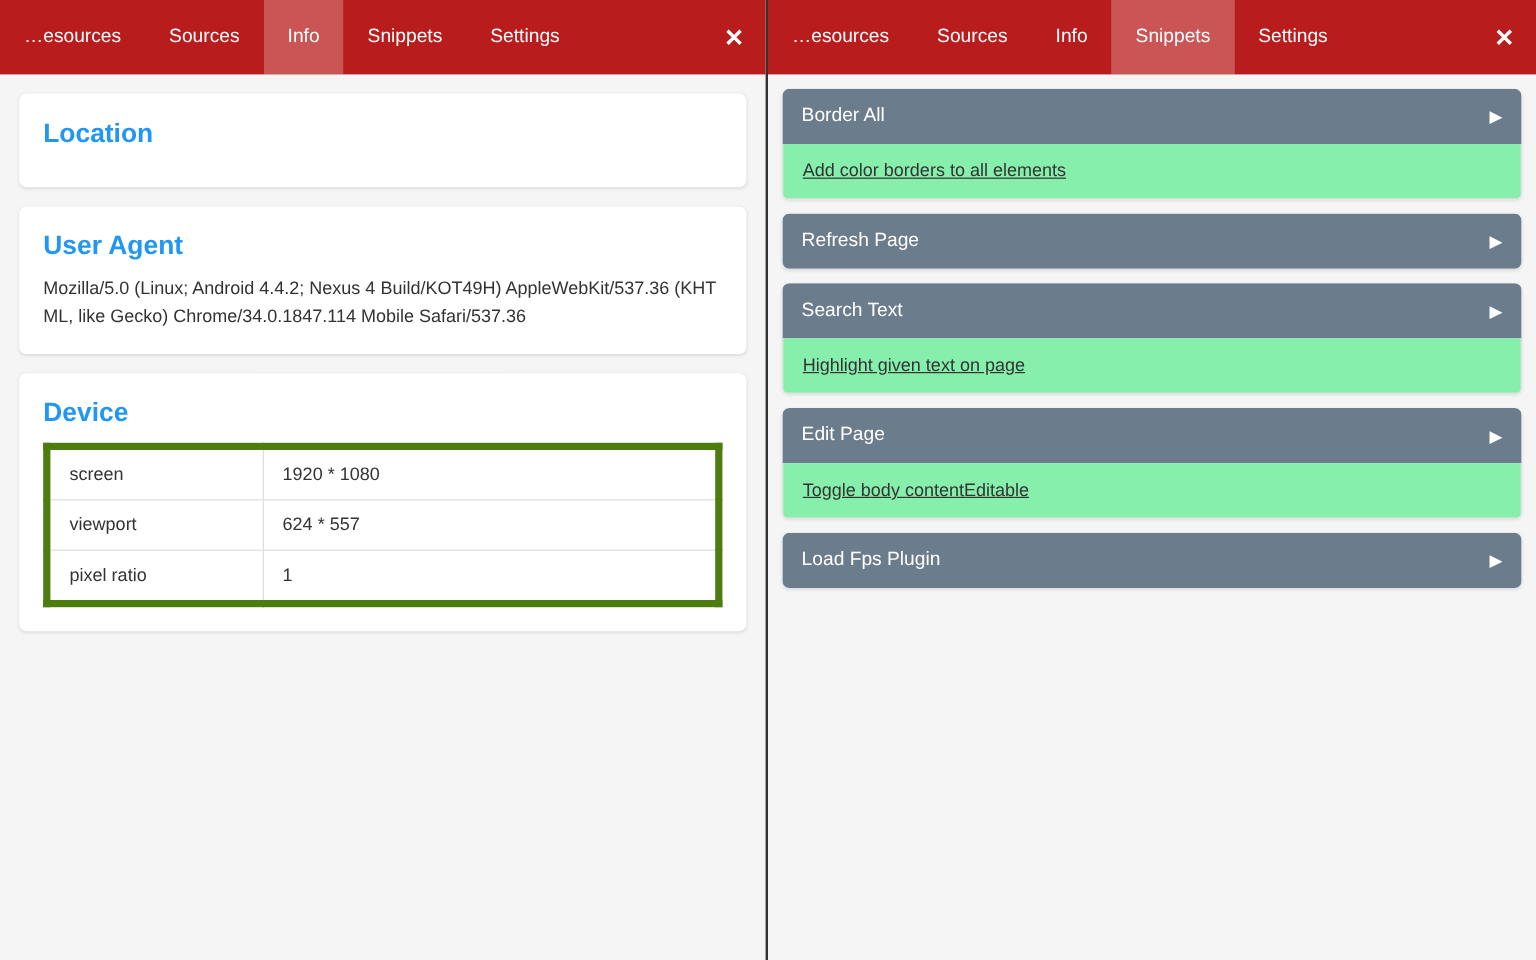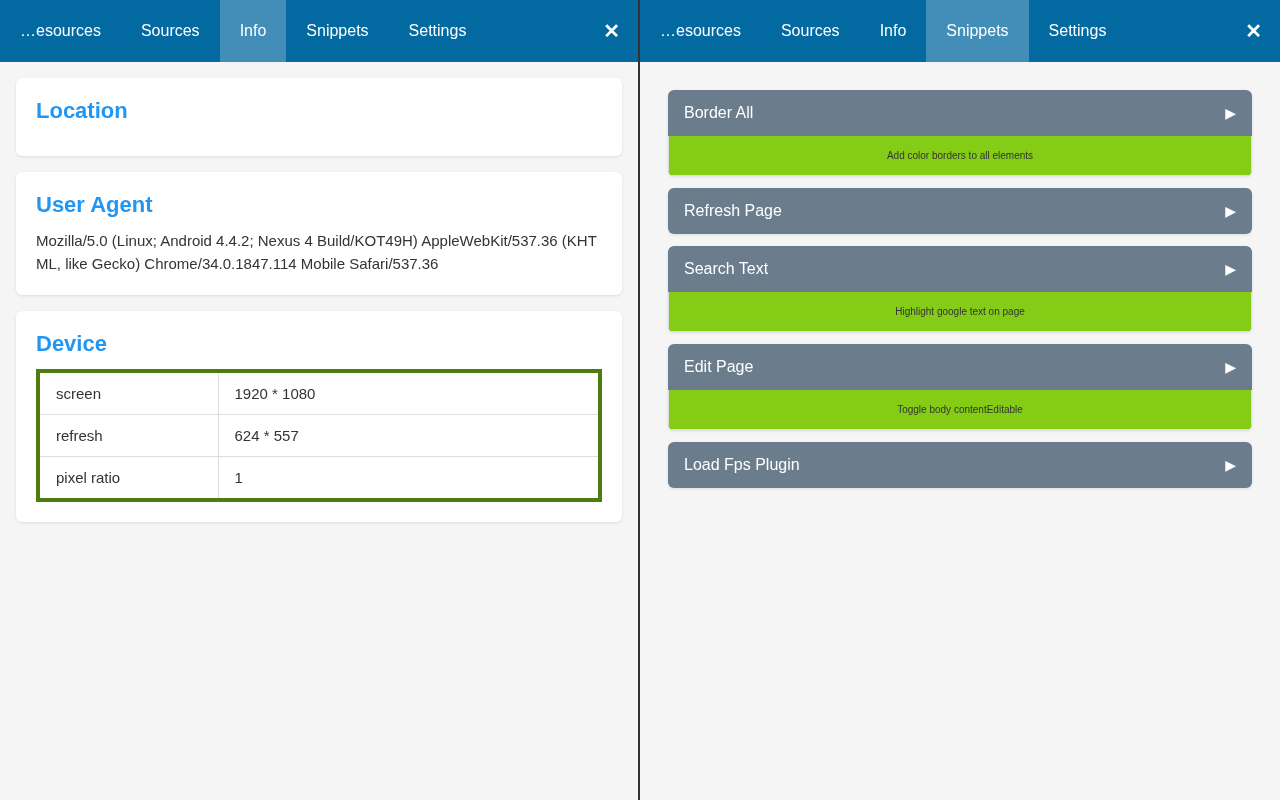--- a/index.html
+++ b/index.html
@@ -26,21 +26,21 @@
       width: 640px;
       display: flex;
       flex-direction: column;
       background: #f5f5f5;
     }
 
     
     .tab-bar {
       display: flex;
       align-items: stretch;
-      background: #0369a1;
+      background: #b91c1c;
       height: 62px;
       flex-shrink: 0;
     }
 
     .tab-item {
       display: flex;
       align-items: center;
       justify-content: center;
       padding: 0 20px;
       color: white;
@@ -89,45 +89,44 @@
       color: #333;
       font-size: 15px;
       line-height: 1.5;
       word-break: break-all;
     }
 
     
     .device-table {
       width: 100%;
       border-collapse: collapse;
-      border: 4px solid #4d7c0f;
+      border: 6px solid #4d7c0f;
       margin-top: 4px;
     }
 
     .device-table tr {
       border-bottom: 1px solid #ddd;
     }
 
     .device-table td {
       padding: 12px 16px;
       font-size: 15px;
       color: #333;
     }
 
     .device-table td:first-child {
       border-right: 1px solid #ddd;
       width: 180px;
     }
 
     
     .right-content {
-      padding: 28px;
+      padding: 12px;
       overflow-y: auto;
       flex: 1;
-      text-align: center;
     }
 
     .snippet-group {
       margin-bottom: 12px;
       border-radius: 6px;
       overflow: hidden;
       box-shadow: 0 1px 3px rgba(0,0,0,0.1);
     }
 
     .snippet-header {
@@ -140,26 +139,27 @@
       cursor: pointer;
       font-size: 16px;
       font-weight: 400;
     }
 
     .snippet-header .arrow {
       font-size: 14px;
     }
 
     .snippet-description {
-      background: #84cc16;
+      background: #86efac;
       padding: 14px 16px;
-      font-size: 10px;
+      font-size: 15px;
       color: #333;
       border: 1px solid #ddd;
       border-top: none;
+      text-decoration: underline;
     }
   </style>
 </head>
 <body>
 
 <div class="left-panel">
   <div class="tab-bar">
     <div class="tab-item">…esources</div>
     <div class="tab-item">Sources</div>
     <div class="tab-item active">Info</div>
@@ -181,21 +181,21 @@
 
     <div class="info-card">
       <div class="info-card-title">Device</div>
       <table class="device-table">
         <tbody>
             <tr>
           <td>screen</td>
           <td>1920 * 1080</td>
         </tr>
         <tr>
-          <td>refresh</td>
+          <td>viewport</td>
           <td>624 * 557</td>
         </tr>
         <tr>
           <td>pixel ratio</td>
           <td>1</td>
         </tr>
       </tbody>
         </table>
     </div>
   </div>
@@ -226,21 +226,21 @@
         <span>Refresh Page</span>
         <span class="arrow">▶</span>
       </div>
     </div>
 
     <div class="snippet-group">
       <div class="snippet-header">
         <span>Search Text</span>
         <span class="arrow">▶</span>
       </div>
-      <div class="snippet-description">Highlight google text on page</div>
+      <div class="snippet-description">Highlight given text on page</div>
     </div>
 
     <div class="snippet-group">
       <div class="snippet-header">
         <span>Edit Page</span>
         <span class="arrow">▶</span>
       </div>
       <div class="snippet-description">Toggle body contentEditable</div>
     </div>
 

